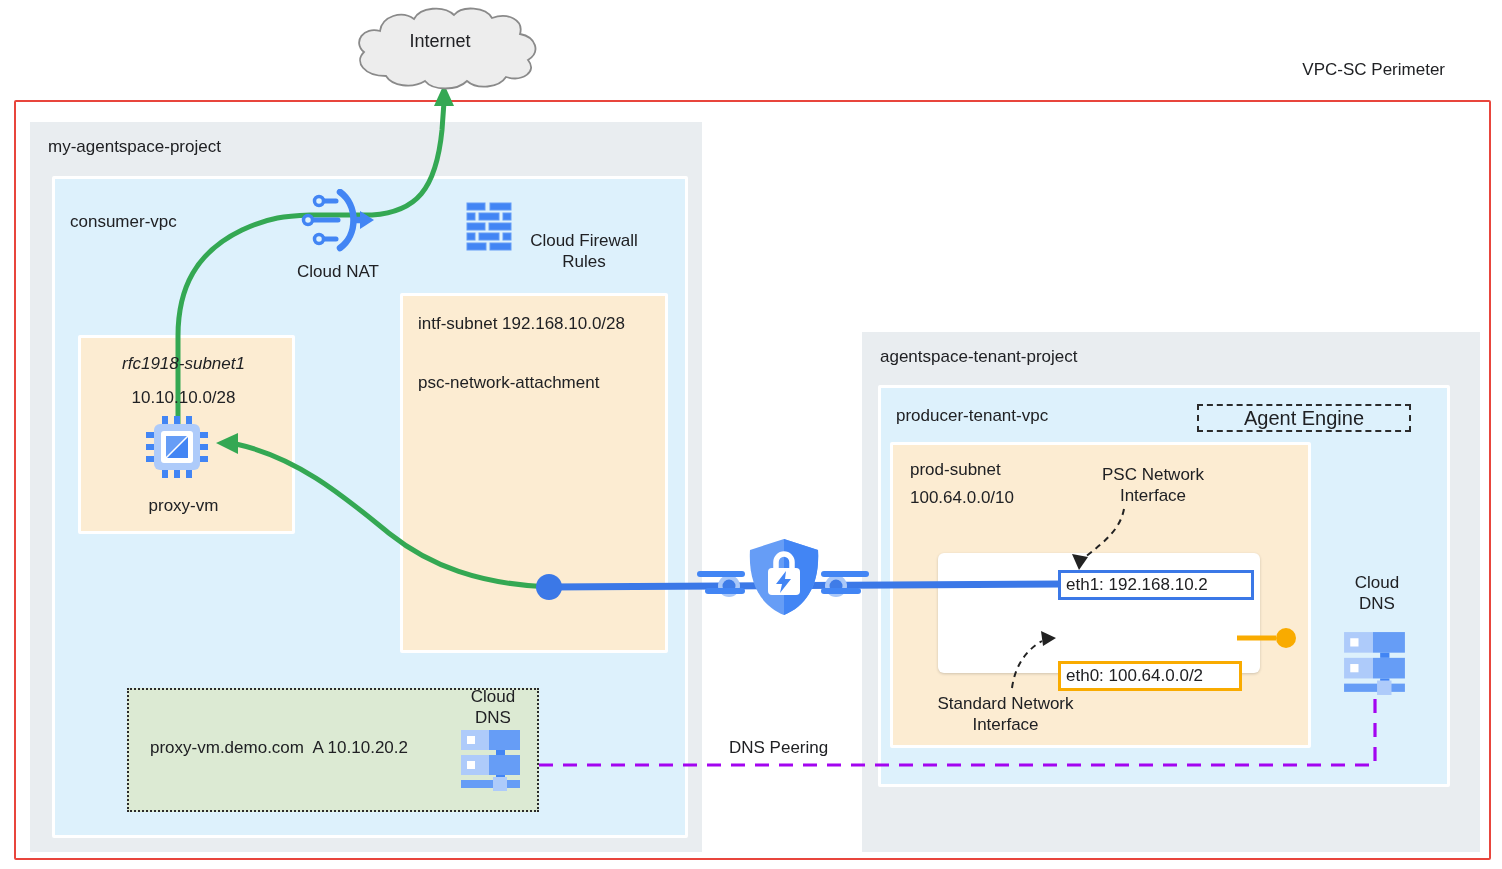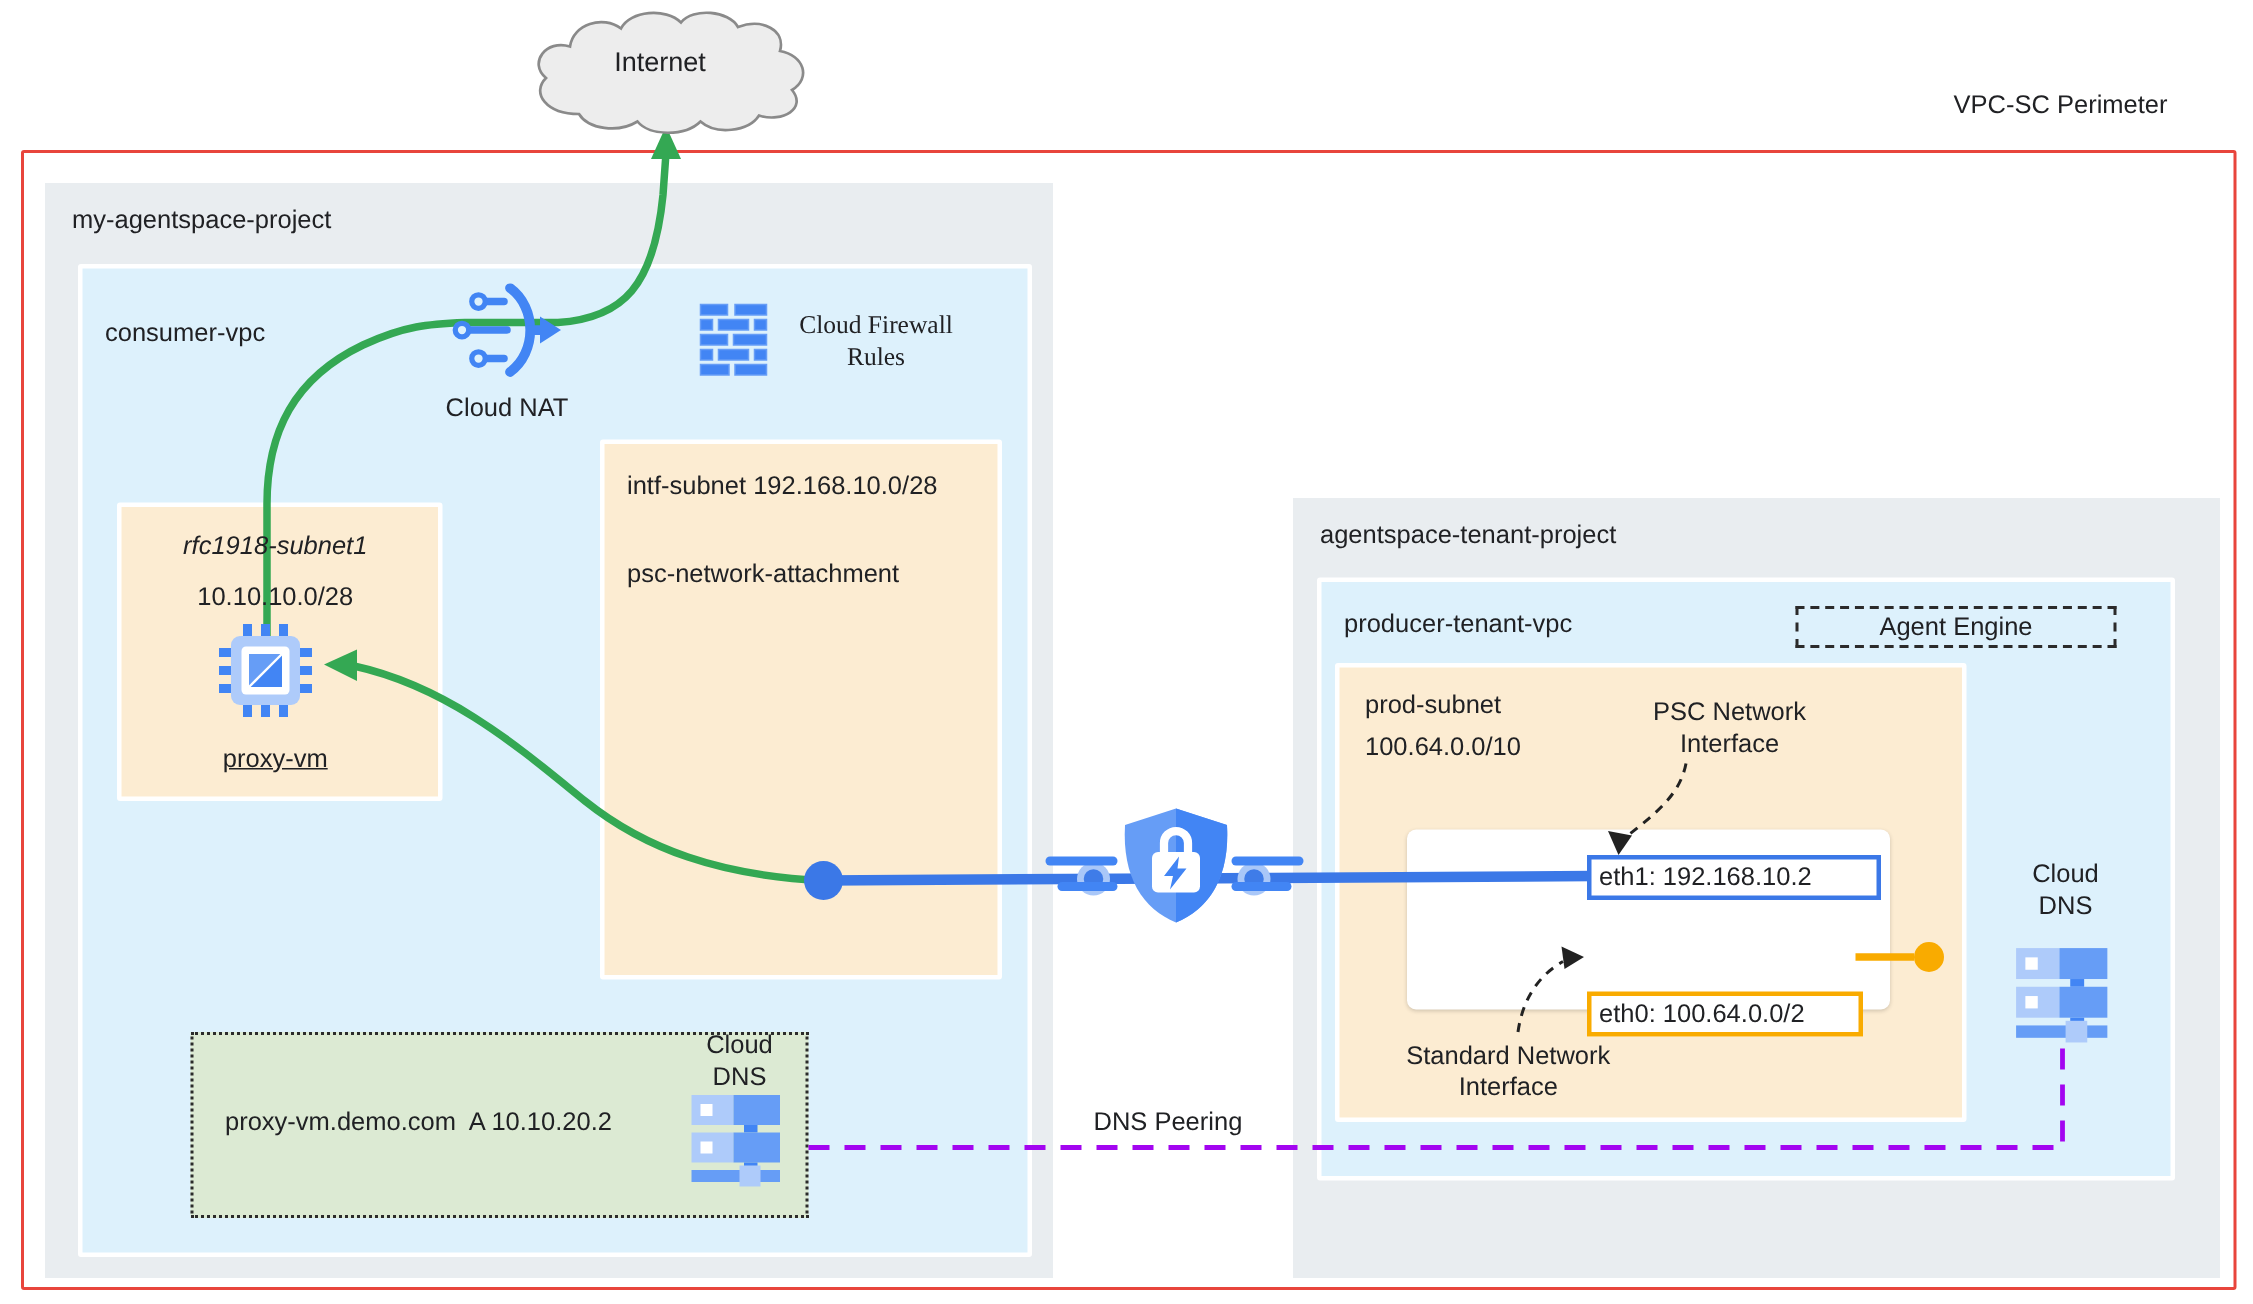--- a/index.html
+++ b/index.html
@@ -44,34 +44,34 @@
   <div class="abs vpc vpc-left"></div>
   <div class="lbl" style="left:70px;top:195px;margin-top:16px;">consumer-vpc</div>
 
   <div class="abs subnet intf-subnet"></div>
   <div class="lbl" style="left:418px;top:313px;">intf-subnet 192.168.10.0/28</div>
   <div class="lbl" style="left:418px;top:372px;">psc-network-attachment</div>
 
   <div class="abs subnet rfc-subnet"></div>
   <div class="lbl center" style="left:78px;top:353px;width:211px;font-style:italic;">rfc1918-subnet1</div>
   <div class="lbl center" style="left:78px;top:387px;width:211px;">10.10.10.0/28</div>
-  <div class="lbl center" style="left:78px;top:495px;width:211px;text-decoration:underline;">proxy-vm</div>
+  <div class="lbl center" style="left:78px;top:495px;width:211px;">proxy-vm</div>
 
   <div class="abs dns-zone"></div>
   <div class="lbl" style="left:150px;top:725px;margin-top:12px;">proxy-vm.demo.com  A 10.10.20.2</div>
   <div class="lbl center" style="left:457px;top:686px;width:72px;"><span>Cloud</span><br><span>DNS</span></div>
 
   <div class="abs proj proj-right"></div>
   <div class="lbl" style="left:880px;top:346px;">agentspace-tenant-project</div>
 
   <div class="abs vpc vpc-right"></div>
   <div class="lbl" style="left:896px;top:405px;">producer-tenant-vpc</div>
 
   <div class="abs agent-engine">
-      <span style="font-size:17px;">Agent Engine</span>
+      <span style="font-size:20px;">Agent Engine</span>
     </div>
 
   <div class="abs subnet prod-subnet"></div>
   <div class="lbl" style="left:910px;top:459px;">prod-subnet</div>
   <div class="lbl" style="left:910px;top:487px;">100.64.0.0/10</div>
 
   <div class="abs nic-card"></div>
 
   <div class="lbl center" style="left:1088px;top:464px;width:130px;"><span>PSC Network</span><br><span>Interface</span></div>
   <div class="lbl center" style="left:928px;top:693px;width:155px;"><span>Standard Network</span><br><span>Interface</span></div>
@@ -120,21 +120,21 @@
         <rect x="2" y="21" width="18" height="7"></rect>
           <rect x="24" y="21" width="22" height="7"></rect>
         <rect x="2" y="31" width="8" height="7"></rect>
           <rect x="14" y="31" width="20" height="7"></rect>
           <rect x="38" y="31" width="8" height="7"></rect>
         <rect x="2" y="41" width="19" height="7"></rect>
           <rect x="25" y="41" width="21" height="7"></rect>
       </g>
     </svg>
   </div>
-  <div class="lbl center" style="left:519px;top:206px;width:130px;font-family:Liberation Serif, serif;"><span>Cloud Firewall</span><br><span>Rules</span></div>
+  <div class="lbl center" style="left:519px;top:230px;width:130px;"><span>Cloud Firewall</span><br><span>Rules</span></div>
 
   <div class="icon" style="left:146px;top:416px;">
     <svg width="62" height="62" viewBox="0 0 62 62">
       <g fill="#4285f4">
         <rect x="16" y="0" width="6" height="10"></rect>
           <rect x="28" y="0" width="6" height="10"></rect>
           <rect x="40" y="0" width="6" height="10"></rect>
         <rect x="16" y="52" width="6" height="10"></rect>
           <rect x="28" y="52" width="6" height="10"></rect>
           <rect x="40" y="52" width="6" height="10"></rect>

